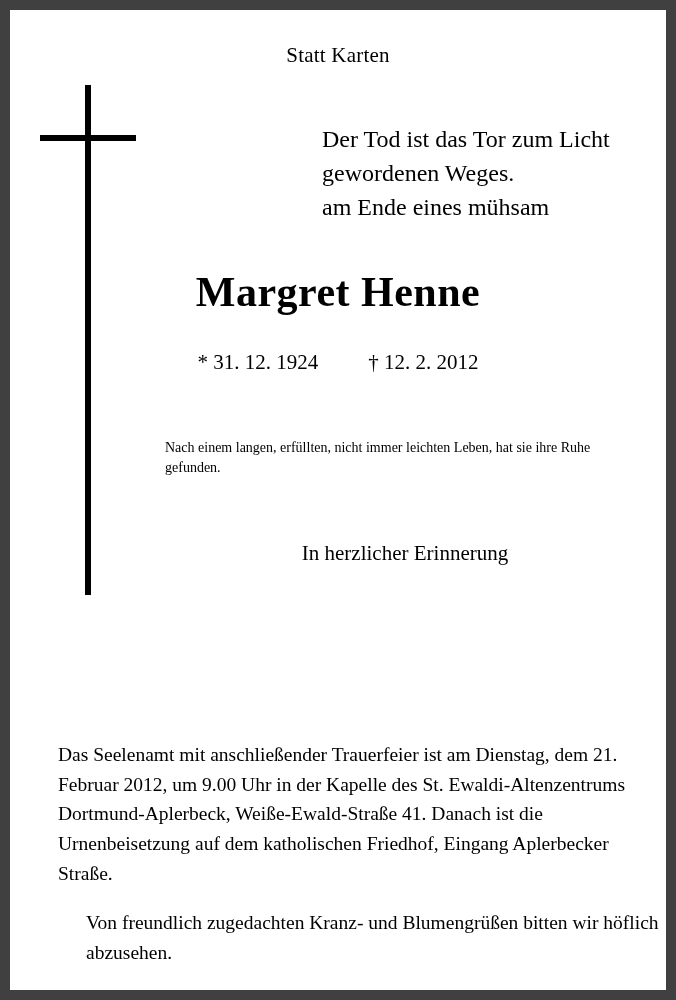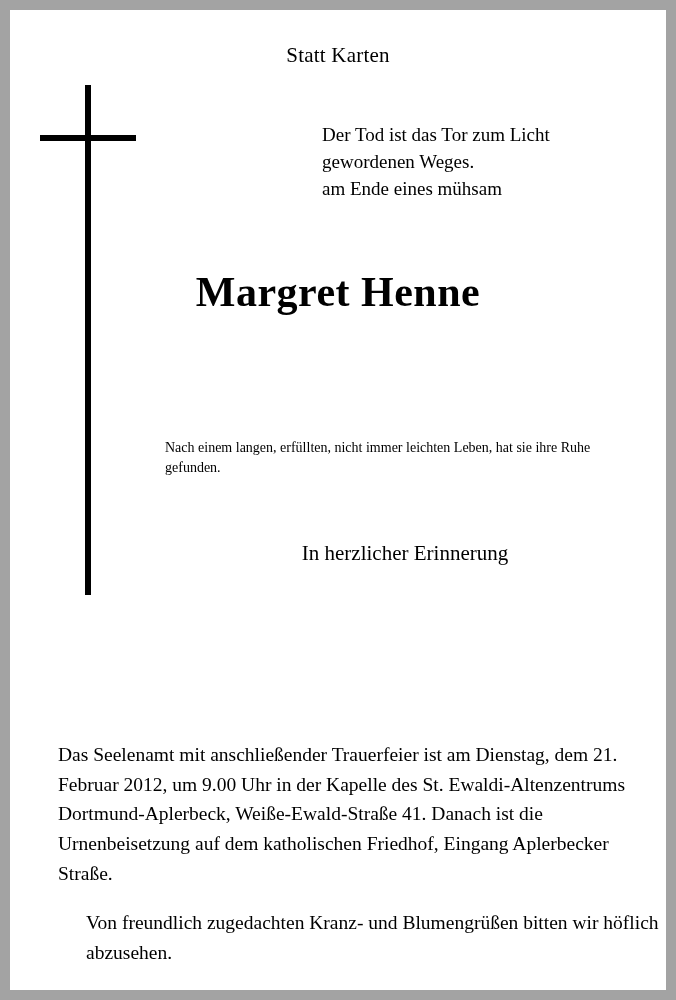--- a/index.html
+++ b/index.html
@@ -10,21 +10,21 @@
   body {
     width: 676px;
     height: 1000px;
     font-family: "Liberation Serif", serif;
     color: #000000;
   }
   .page {
     position: relative;
     width: 676px;
     height: 1000px;
-    background: #a3a3a3;
+    background: #404040;
     box-sizing: border-box;
     padding: 10px;
   }
   .card {
     position: relative;
     width: 100%;
     height: 100%;
     background: #ffffff;
     box-sizing: border-box;
     overflow: hidden;
@@ -63,21 +63,21 @@
     text-align: center;
     font-size: 21px;
     letter-spacing: 0.2px;
   }
 
   .verse {
     position: absolute;
     left: 312px;
     top: 112px;
     width: 330px;
-    font-size: 19px;
+    font-size: 24px;
     line-height: 1.42;
   }
 
   .name {
     position: absolute;
     left: 0;
     top: 258px;
     width: 100%;
     text-align: center;
     font-size: 42px;
@@ -156,20 +156,23 @@
     <div class="statt">Statt Karten</div>
 
     <div class="verse">
       <div>Der Tod ist das Tor zum Licht</div>
       <div>gewordenen Weges.</div>
       <div>am Ende eines mühsam</div>
     </div>
 
     <div class="name">Margret Henne</div>
 
+    <div class="dates">
+      <span class="born">* 31. 12. 1924</span><span class="died">† 12. 2. 2012</span>
+    </div>
 
     <div class="para1">Nach einem langen, erfüllten, nicht immer leichten Leben, hat sie ihre Ruhe gefunden.</div>
 
     <div class="memory">In herzlicher Erinnerung</div>
 
 
     <div class="details">Das Seelenamt mit anschließender Trauerfeier ist am Dienstag, dem 21. Februar 2012, um 9.00 Uhr in der Kapelle des St. Ewaldi-Altenzentrums Dortmund-Aplerbeck, Weiße-Ewald-Straße 41. Danach ist die Urnenbeisetzung auf dem katholischen Friedhof, Eingang Aplerbecker Straße.</div>
 
     <div class="flowers">Von freundlich zugedachten Kranz- und Blumengrüßen bitten wir höflich abzusehen.</div>
 

